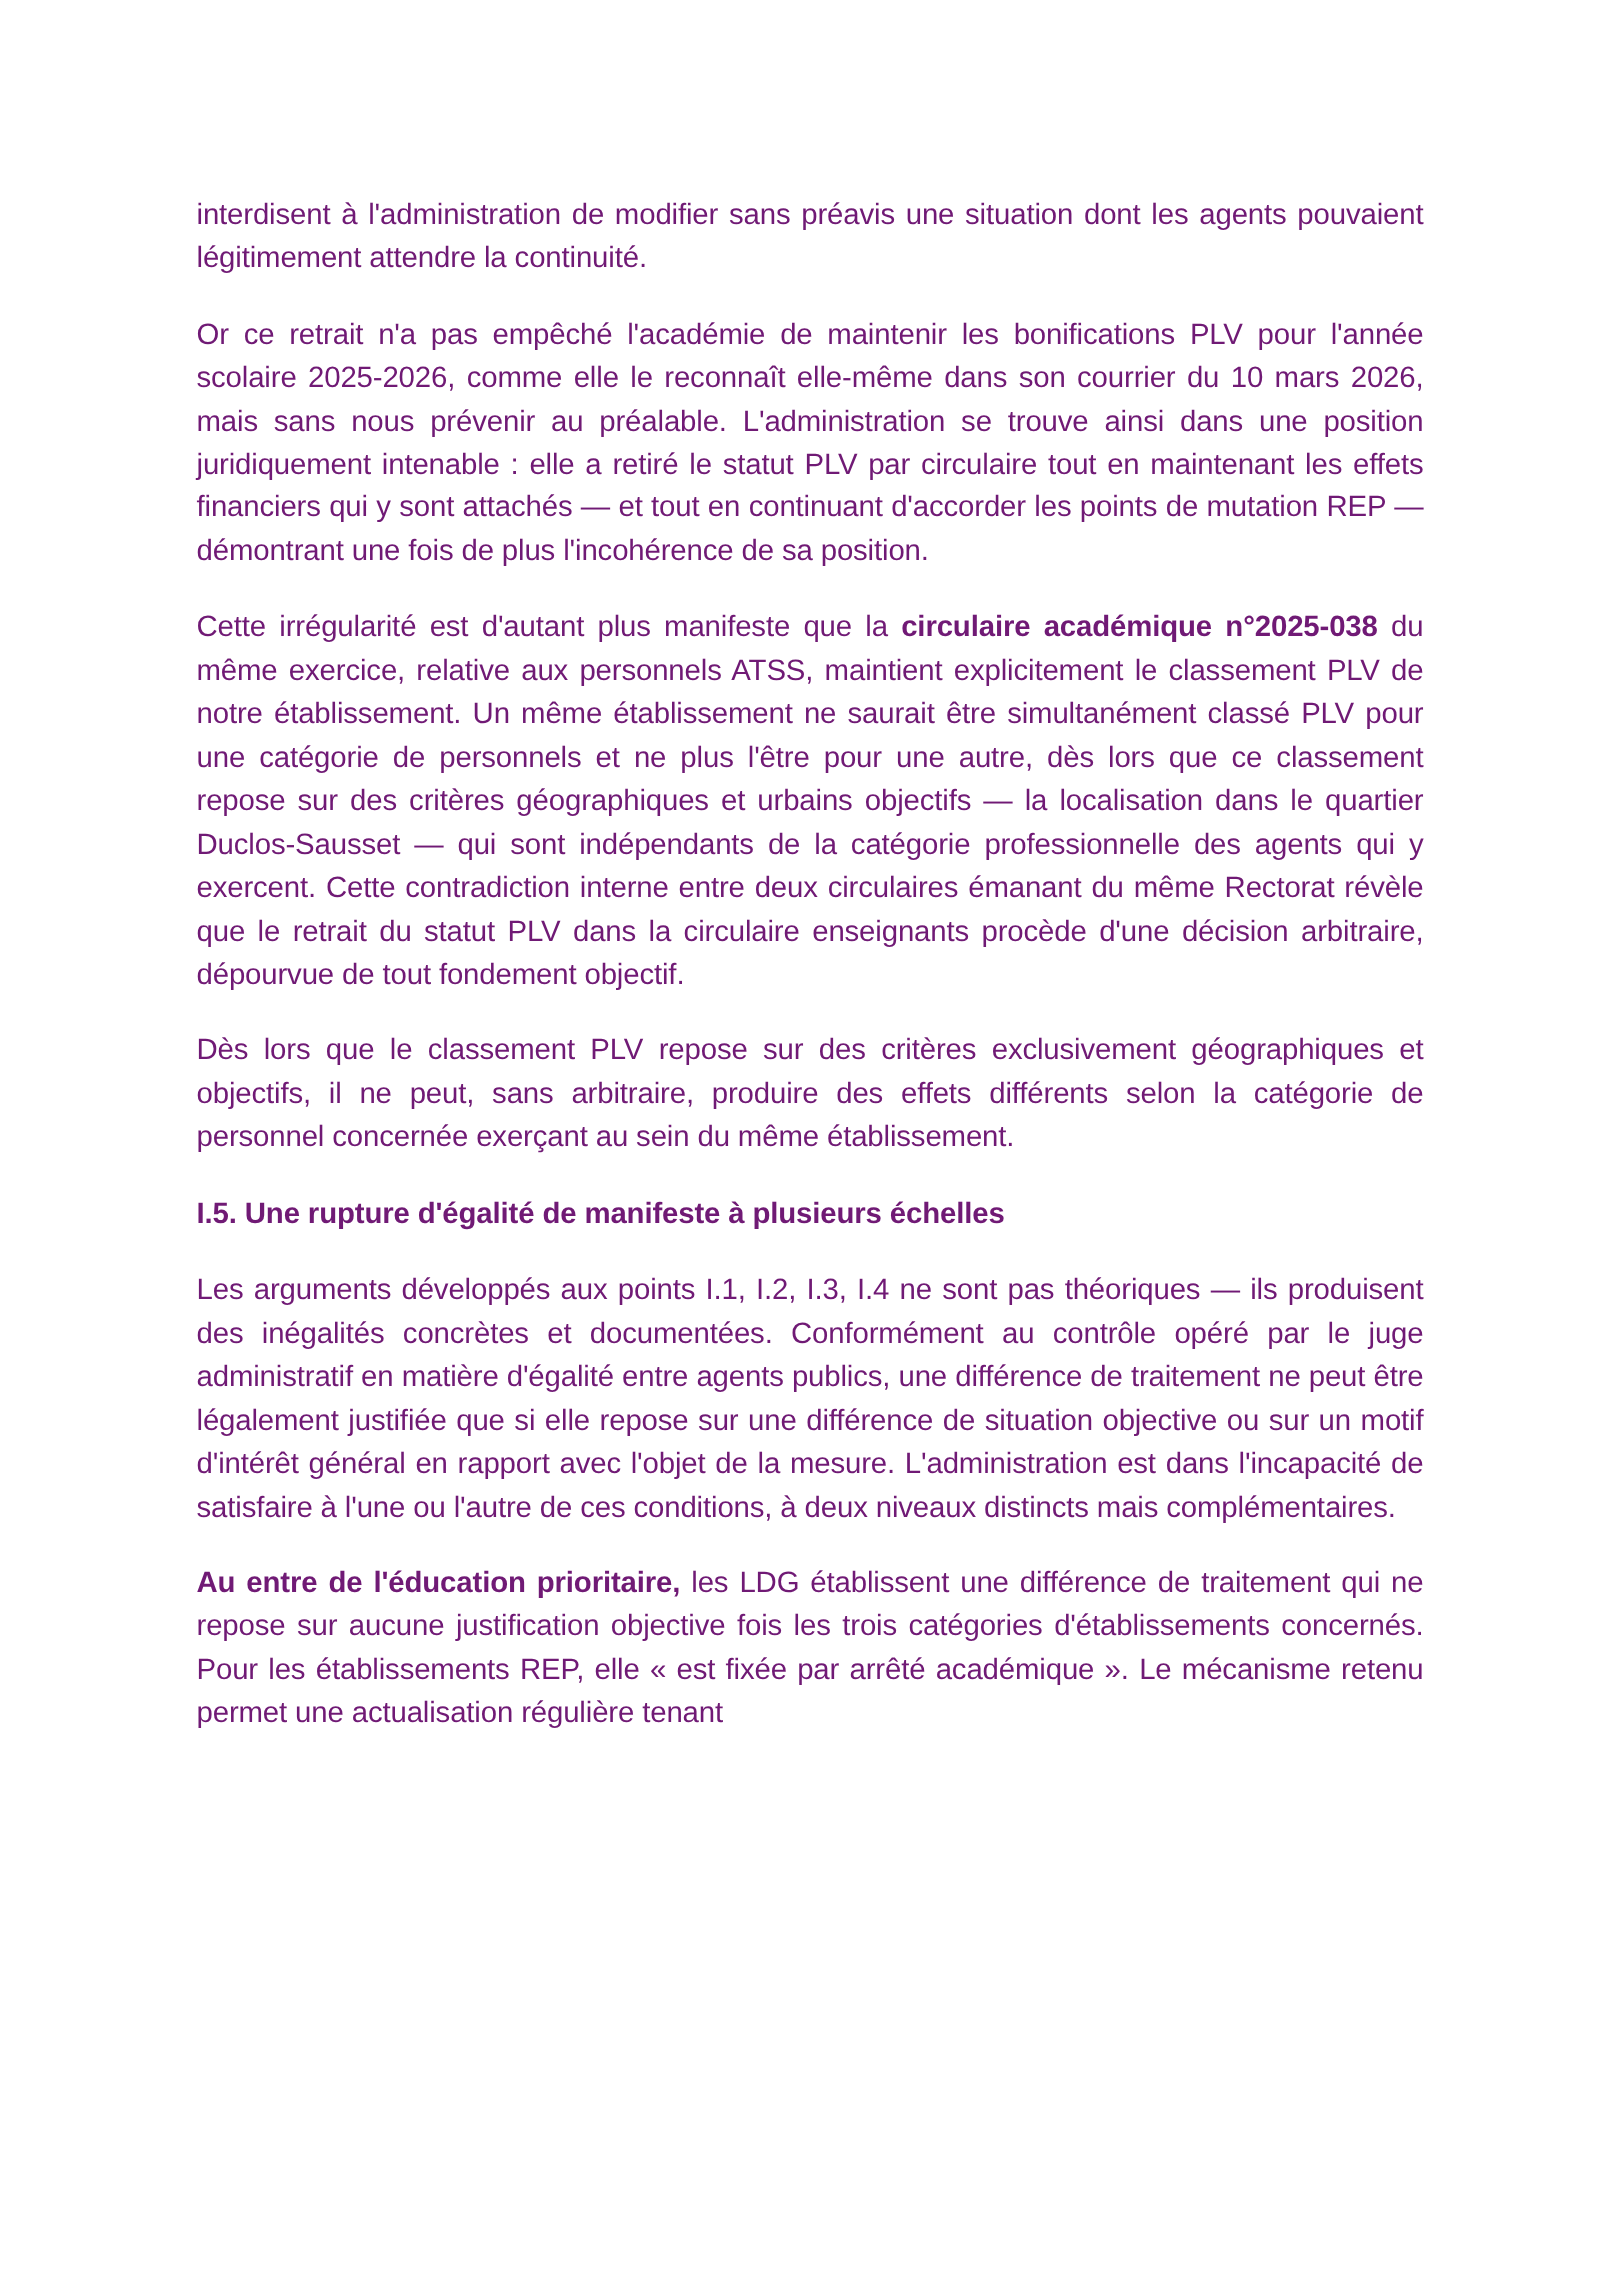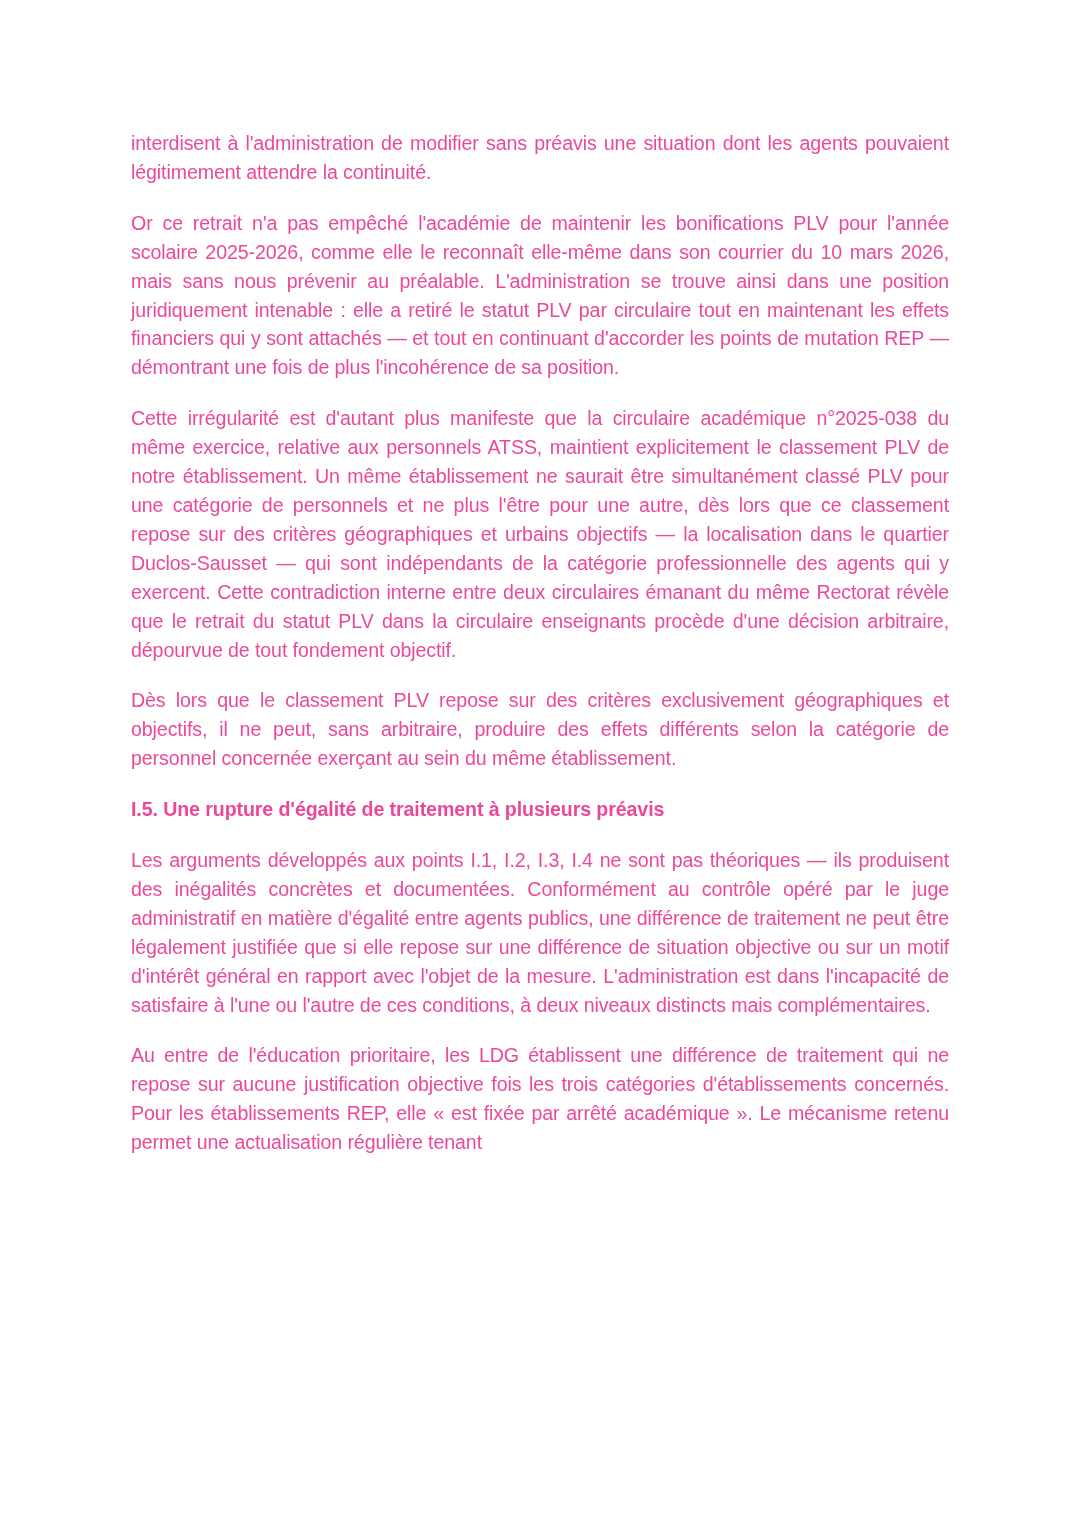--- a/index.html
+++ b/index.html
@@ -14,49 +14,49 @@
       overflow: hidden;
     }
     .page {
       position: absolute;
       left: 131px;
       top: 129px;
       width: 818px;
       font-family: "Liberation Sans", sans-serif;
       font-size: 19.6px;
       line-height: 28.9px;
-      color: #ec4899;
+      color: #701a75;
       letter-spacing: -0.1px;
     }
     .para {
       margin: 0 0 22px 0;
       text-align: justify;
       text-justify: inter-word;
     }
     .heading {
       margin: 0 0 22px 0;
       font-weight: bold;
     }
     .b {
-      font-weight: normal;
+      font-weight: bold;
     }
   </style>
 </head>
 <body>
 
 <div class="page">
 
   <p class="para">interdisent à l'administration de modifier sans préavis une situation dont les agents pouvaient légitimement attendre la continuité.</p>
 
   <p class="para">Or ce retrait n'a pas empêché l'académie de maintenir les bonifications PLV pour l'année scolaire 2025-2026, comme elle le reconnaît elle-même dans son courrier du 10 mars 2026, mais sans nous prévenir au préalable. L'administration se trouve ainsi dans une position juridiquement intenable : elle a retiré le statut PLV par circulaire tout en maintenant les effets financiers qui y sont attachés — et tout en continuant d'accorder les points de mutation REP — démontrant une fois de plus l'incohérence de sa position.</p>
 
 
   <p class="para"><span>Cette irrégularité est d'autant plus manifeste que la </span><span class="b">circulaire académique n°2025-038</span><span> du même exercice, relative aux personnels ATSS, maintient explicitement le classement PLV de notre établissement. Un même établissement ne saurait être simultanément classé PLV pour une catégorie de personnels et ne plus l'être pour une autre, dès lors que ce classement repose sur des critères géographiques et urbains objectifs — la localisation dans le quartier Duclos-Sausset — qui sont indépendants de la catégorie professionnelle des agents qui y exercent. Cette contradiction interne entre deux circulaires émanant du même Rectorat révèle que le retrait du statut PLV dans la circulaire enseignants procède d'une décision arbitraire, dépourvue de tout fondement objectif.</span></p>
 
   <p class="para">Dès lors que le classement PLV repose sur des critères exclusivement géographiques et objectifs, il ne peut, sans arbitraire, produire des effets différents selon la catégorie de personnel concernée exerçant au sein du même établissement.</p>
 
-  <p class="heading">I.5. Une rupture d'égalité de traitement à plusieurs préavis</p>
+  <p class="heading">I.5. Une rupture d'égalité de manifeste à plusieurs échelles</p>
 
   <p class="para">Les arguments développés aux points I.1, I.2, I.3, I.4 ne sont pas théoriques — ils produisent des inégalités concrètes et documentées. Conformément au contrôle opéré par le juge administratif en matière d'égalité entre agents publics, une différence de traitement ne peut être légalement justifiée que si elle repose sur une différence de situation objective ou sur un motif d'intérêt général en rapport avec l'objet de la mesure. L'administration est dans l'incapacité de satisfaire à l'une ou l'autre de ces conditions, à deux niveaux distincts mais complémentaires.</p>
 
   <p class="para"><span class="b">Au entre de l'éducation prioritaire,</span><span> les LDG établissent une différence de traitement qui ne repose sur aucune justification objective fois les trois catégories d'établissements concernés. Pour les établissements REP, elle « est fixée par arrêté académique ». Le mécanisme retenu permet une actualisation régulière tenant</span></p>
 
 </div>
 
 </body></html>

